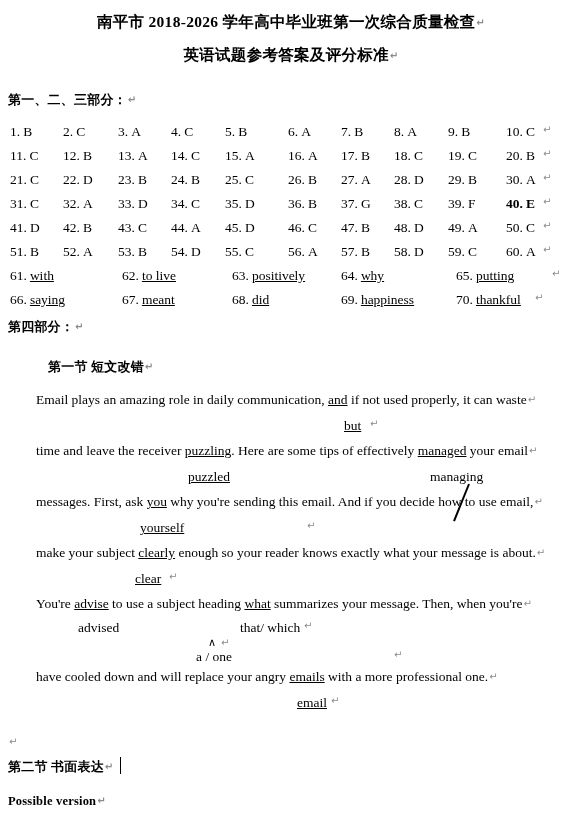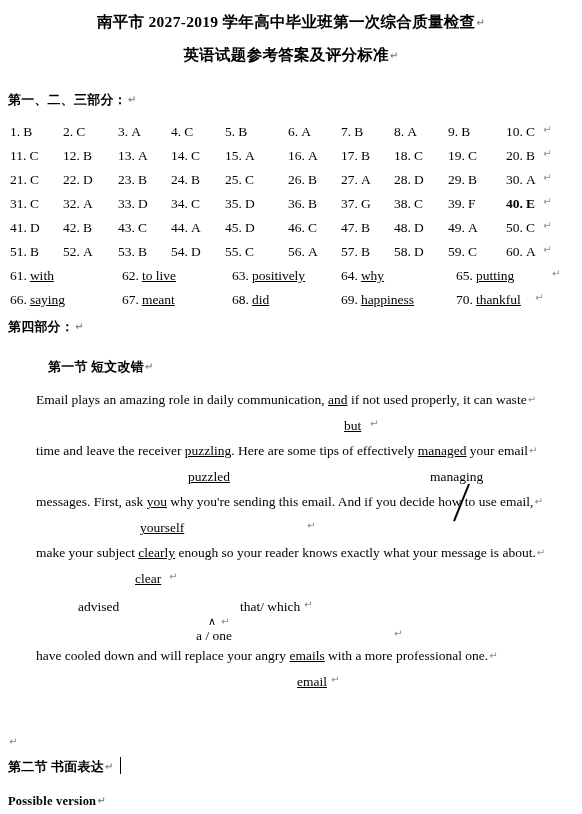--- a/index.html
+++ b/index.html
@@ -125,21 +125,21 @@
   .caret-mark {
     position: absolute;
     font-size: 11px;
     font-family: "Liberation Sans", sans-serif;
   }
 </style>
 </head>
 <body>
 
 <div class="doc-title title-1">
-  <span>南平市 2027-2019 学年高中毕业班第一次综合质量检查</span><span class="pilcrow">↵</span>
+  <span>南平市 2018-2026 学年高中毕业班第一次综合质量检查</span><span class="pilcrow">↵</span>
 </div>
 <div class="doc-title title-2">
   <span>英语试题参考答案及评分标准</span><span class="pilcrow">↵</span>
 </div>
 
 <div class="section-head" style="left:8px; top:91px;">
   <span>第一、二、三部分：</span><span class="pilcrow">↵</span>
 </div>
 
 <div id="answer-grid">
@@ -289,20 +289,25 @@
     <span class="pf-main" style="left:36px; top:0;">
       <span class="gr">make your subject </span><span class="ul">clearly</span><span> enough so your reader knows exactly what your message is about.</span><span class="pilcrow">↵</span>
     </span>
   </div>
 
   <div class="pf-line" style="height:30px;">
     <span class="pf-corr ul gr" style="left:135px; top:5px;">clear</span>
     <span class="pilcrow" style="position:absolute; left:168px; top:5px;">↵</span>
   </div>
 
+  <div class="pf-line" style="height:21px;">
+    <span class="pf-main" style="left:36px; top:0;">
+      <span>You're </span><span class="ul gr">advise</span><span> to use a subject heading </span><span class="ul">what</span><span> summarizes your message. Then, when you're</span><span class="pilcrow">↵</span>
+    </span>
+  </div>
 
   <div class="pf-line" style="height:22px;">
     <span class="pf-corr gr" style="left:78px; top:3px;">advised</span>
     <span class="pf-corr" style="left:240px; top:3px;">that/ which</span>
     <span class="pilcrow" style="position:absolute; left:303px; top:3px;">↵</span>
   </div>
 
 
   <div class="pf-line" style="height:30px;">
     <span class="caret-mark" style="left:208px; top:-3px;">∧</span>

